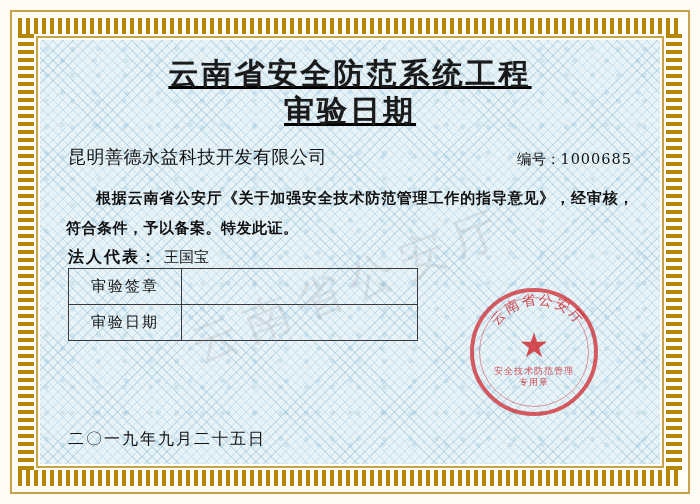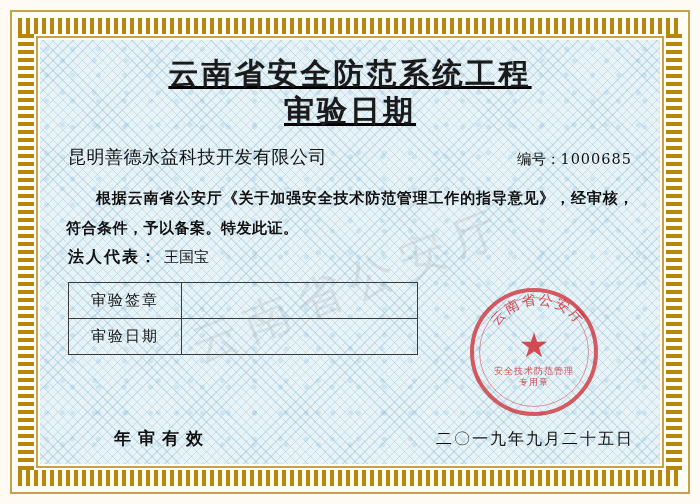--- a/index.html
+++ b/index.html
@@ -163,21 +163,20 @@
   .legal-row {
     margin-top: 4px;
     padding-left: 6px;
     font-size: 16px;
     color: #111;
   }
   .legal-label { font-weight: bold; letter-spacing: 2px; }
   .legal-value { margin-left: 6px; font-size: 15px; }
 
   .table-wrap {
-    margin-top: 14px;
     padding-left: 6px;
   }
   table.audit {
     border-collapse: collapse;
     width: 350px;
     table-layout: fixed;
   }
   table.audit td {
     border: 1px solid #3a3a3a;
     height: 33px;
@@ -303,21 +302,20 @@
           </tr>
           <tr>
             <td class="label">审验日期</td>
             <td></td>
           </tr>
         </tbody>
       </table>
     </div>
 
     <div class="bottom-row">
-      <div class="valid-note">年审有效</div>
       <div class="date-line">二〇一九年九月二十五日</div>
     </div>
 
     <div class="seal">
       <div class="seal-inner-ring"></div>
       <svg class="seal-arc" viewBox="0 0 128 128">
         <defs>
           <path id="arcpath" d="M 18,74 A 48,48 0 1 1 110,74"></path>
         </defs>
         <text>

